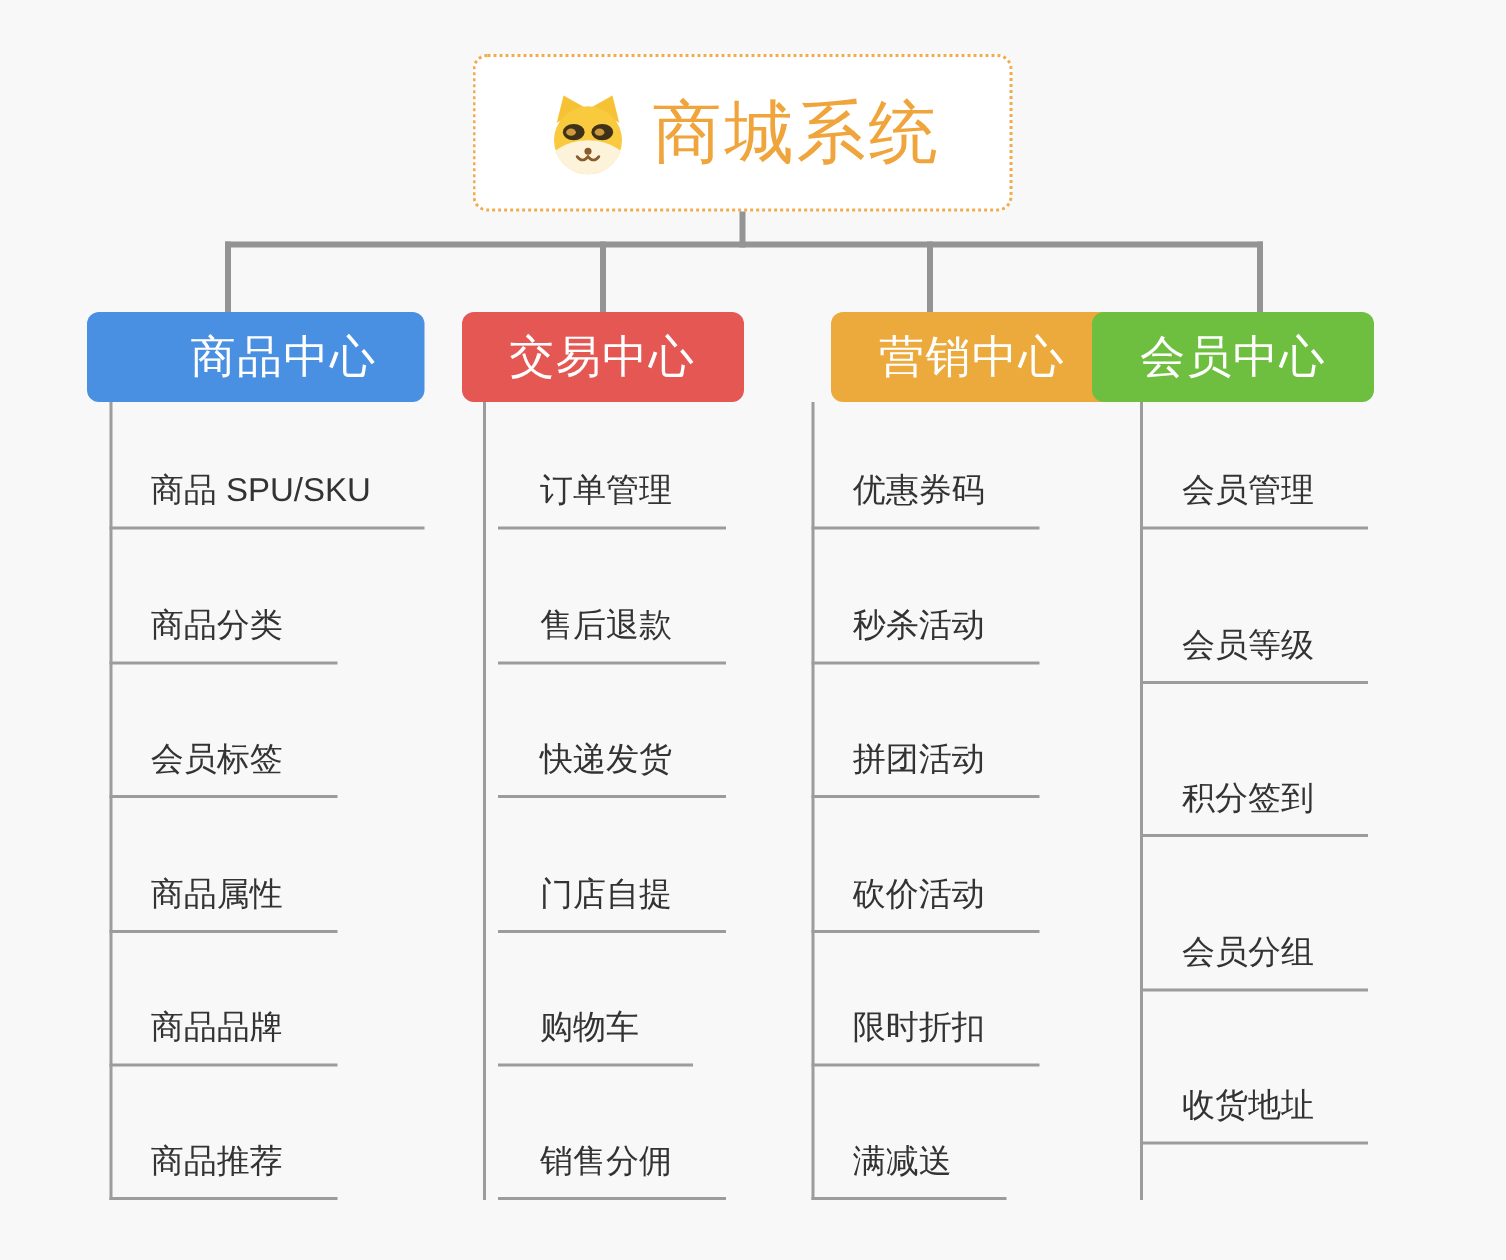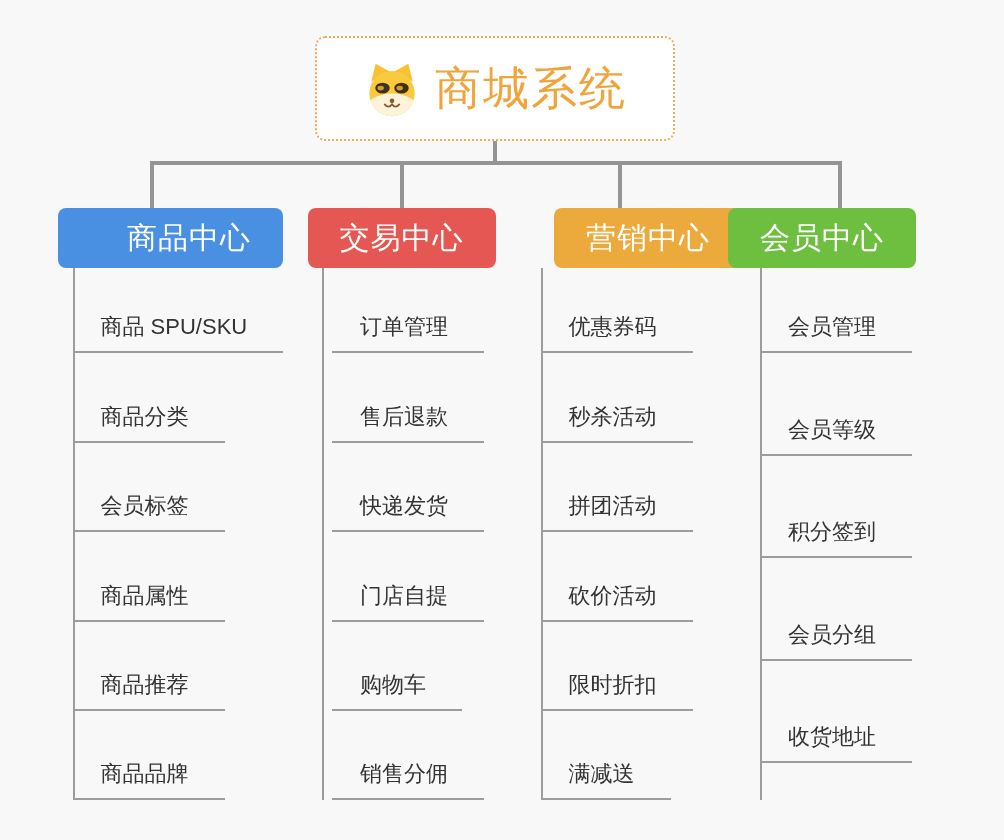--- a/index.html
+++ b/index.html
@@ -75,24 +75,24 @@
         <div class="leaf">
           <span>商品分类</span>
         </div>
         <div class="leaf">
           <span>会员标签</span>
         </div>
         <div class="leaf">
           <span>商品属性</span>
         </div>
         <div class="leaf">
-          <span>商品推荐</span>
+          <span>商品品牌</span>
         </div>
         <div class="leaf">
-          <span>商品品牌</span>
+          <span>商品推荐</span>
         </div>
       </div>
       <div class="line drop" style="left: 399.5px;"></div>
       <div class="branch-box" style="left: 307.5px; background: rgb(228, 87, 83);">
         <span>交易中心</span>
       </div>
       <div class="spine" style="left: 322px;"></div>
       <div class="col" style="left: 332px; text-align: right;">
         <div class="leaf">
           <span>订单管理</span>

